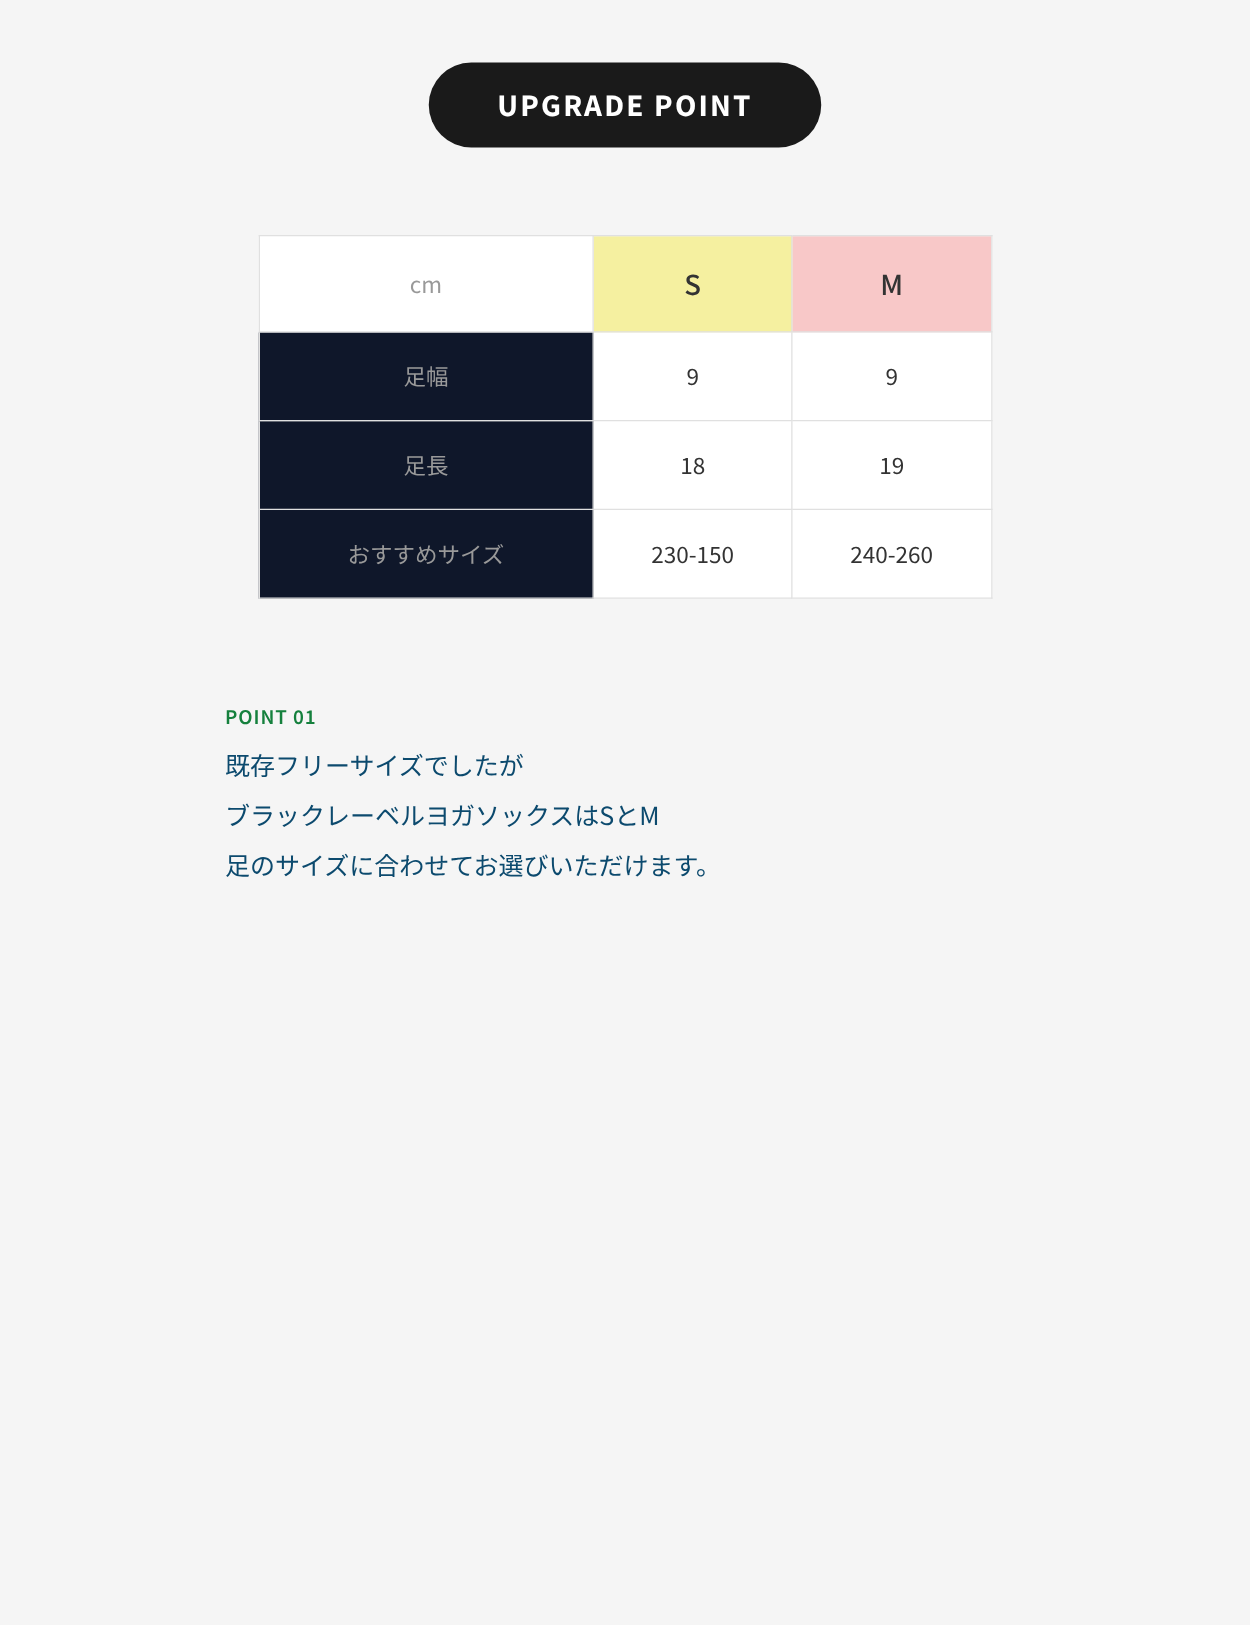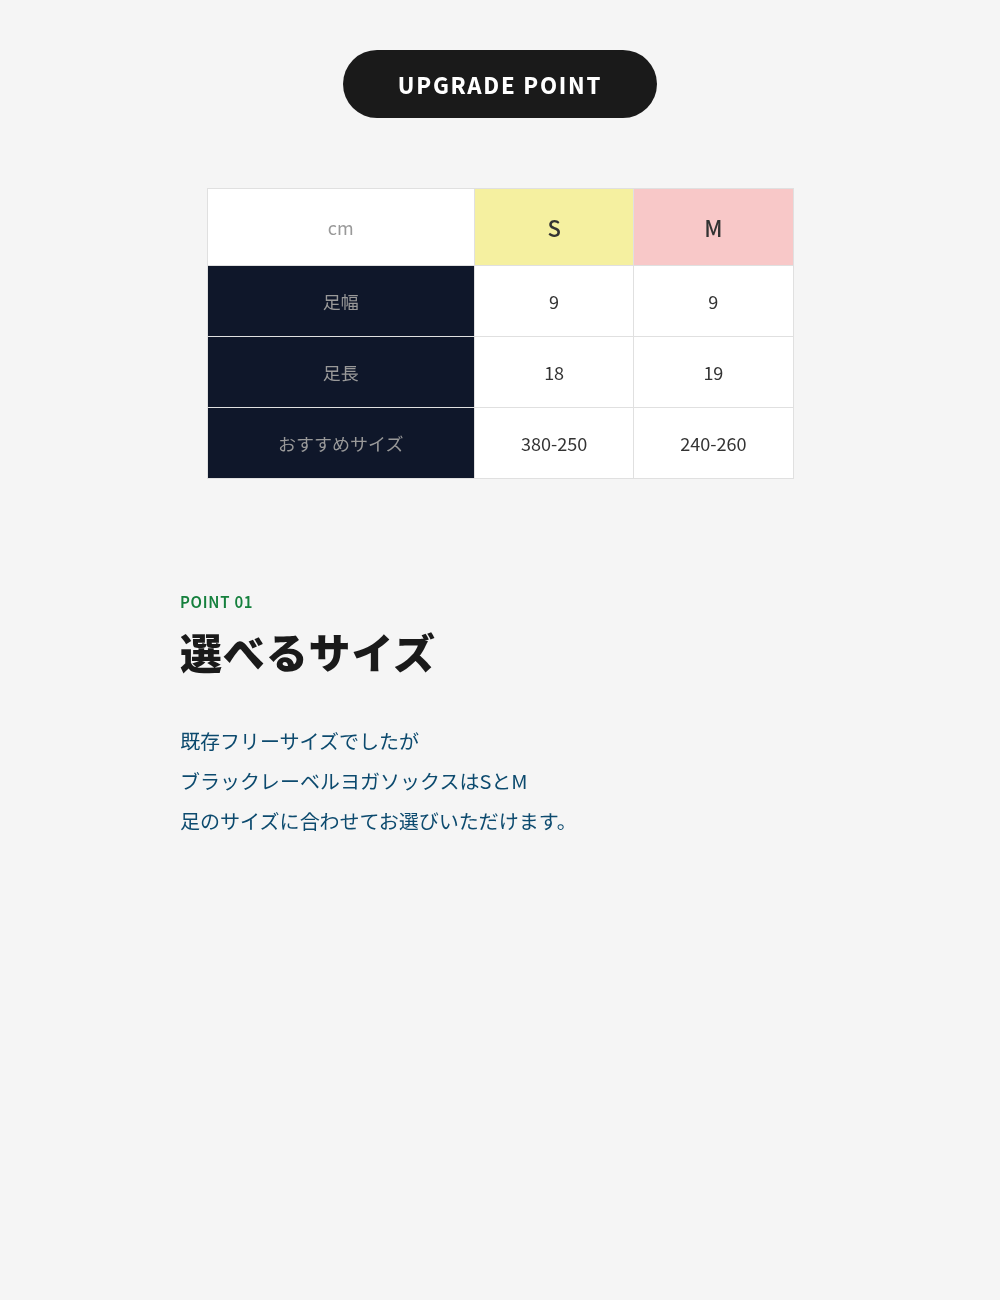--- a/index.html
+++ b/index.html
@@ -34,21 +34,21 @@
       font-weight: 800;
       letter-spacing: 0.08em;
       padding: 18px 55px;
       border-radius: 50px;
       display: inline-block;
       margin-bottom: 70px;
     }
 
     .table-section {
       width: 587px;
-      margin-bottom: 80px;
+      margin-bottom: 52px;
     }
 
     .size-table {
       width: 100%;
       border-collapse: collapse;
       background-color: #ffffff;
       border: 1px solid #e0e0e0;
     }
 
     .size-table th,
@@ -142,30 +142,29 @@
             <td class="value-cell">9</td>
             <td class="value-cell">9</td>
           </tr>
           <tr>
             <td class="row-label">足長</td>
             <td class="value-cell">18</td>
             <td class="value-cell">19</td>
           </tr>
           <tr>
             <td class="row-label">おすすめサイズ</td>
-            <td class="value-cell">380-250</td>
+            <td class="value-cell">230-150</td>
             <td class="value-cell">240-260</td>
           </tr>
         </tbody>
     </table>
   </div>
 
   <div class="point-section">
     <div class="point-label">POINT 01</div>
-    <div class="point-heading">選べるサイズ</div>
     <div class="point-body" id="point-body">
         <div>既存フリーサイズでしたが</div>
         <div>ブラックレーベルヨガソックスはSとM</div>
         <div>足のサイズに合わせてお選びいただけます。</div>
       </div>
   </div>
 
 </div>
 
 </body></html>

